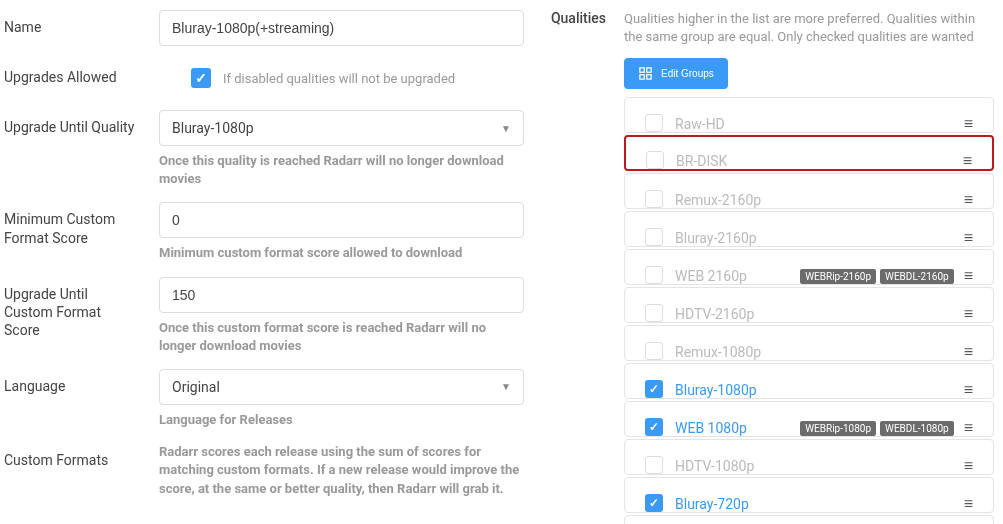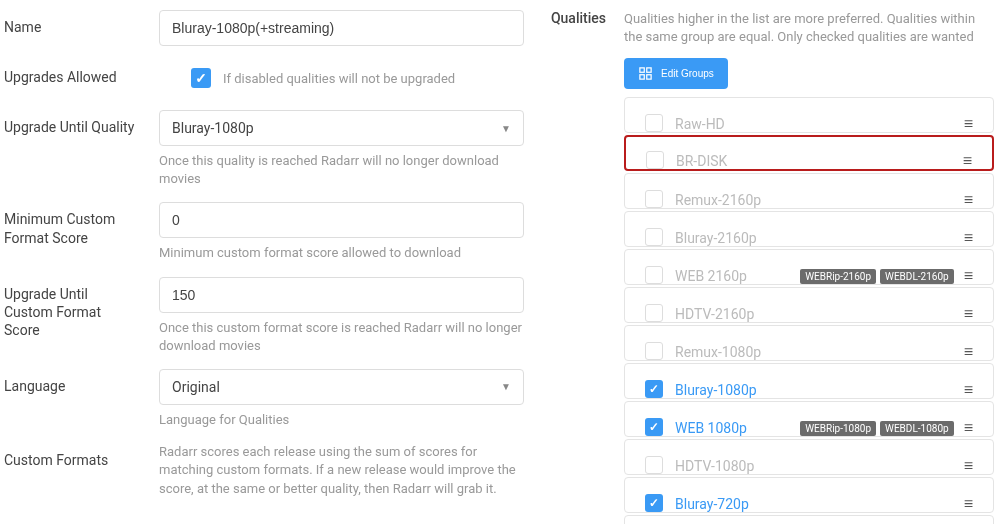--- a/index.html
+++ b/index.html
@@ -63,20 +63,21 @@
   }
   .select .caret {
     font-size: 10px;
     color: #888;
   }
   .help-text {
     color: #999;
     font-size: 13px;
     margin-top: 6px;
     line-height: 1.4;
+    font-weight: bold;
   }
   .checkbox-row {
     display: flex;
     align-items: center;
     height: 36px;
     padding-left: 32px;
   }
   .checkbox {
     width: 20px;
     height: 20px;
@@ -254,21 +255,21 @@
       </div>
     </div>
 
     <div class="form-row">
       <div class="form-label">Language</div>
       <div class="form-control">
         <div class="select">
           <span>Original</span>
           <span class="caret">▼</span>
         </div>
-        <div class="help-text">Language for Qualities</div>
+        <div class="help-text">Language for Releases</div>
       </div>
     </div>
 
     <div class="form-row">
       <div class="form-label">Custom Formats</div>
       <div class="form-control">
         <div class="help-text" style="margin-top:0">Radarr scores each release using the sum of scores for matching custom formats. If a new release would improve the score, at the same or better quality, then Radarr will grab it.</div>
       </div>
     </div>
 

